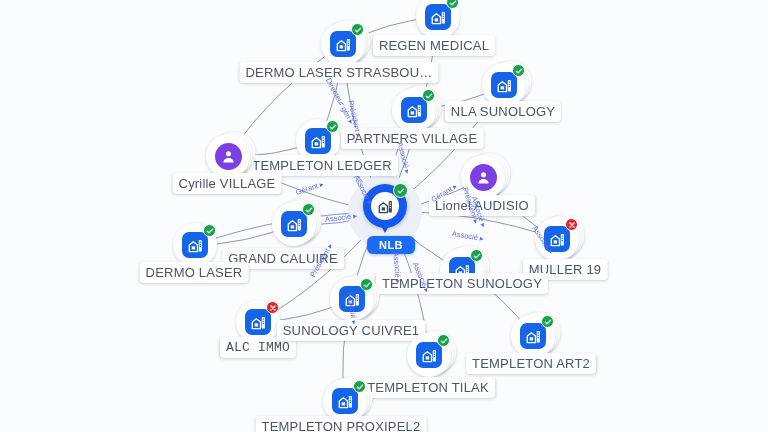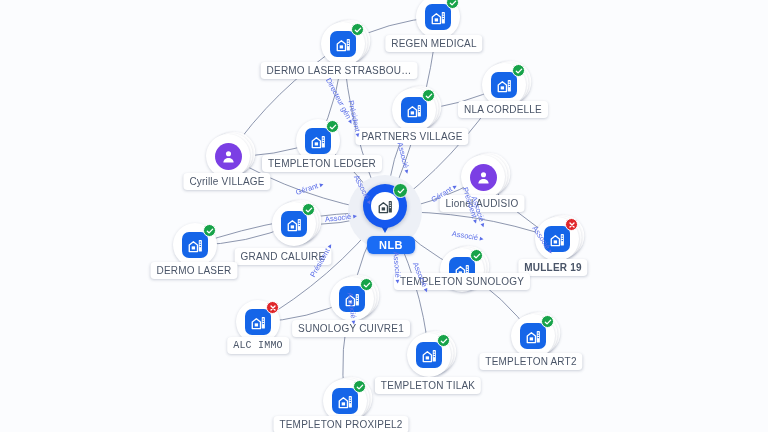--- a/index.html
+++ b/index.html
@@ -70,21 +70,21 @@
   .pin .disc{
     width:28px;height:28px;border-radius:50%;background:#ffffff;
     display:flex;align-items:center;justify-content:center;
   }
   .pin .badge{right:-1px;top:-1px;width:15px;height:15px;}
 
   
   .nlabel{
     position:absolute;transform:translate(-50%,0);
     background:#ffffff;color:#4a5568;
-    font-size:10px;letter-spacing:.2px;white-space:nowrap;
+    font-size:13px;letter-spacing:.2px;white-space:nowrap;
     padding:3px 6px;border-radius:4px;
     box-shadow:0 1px 3px rgba(40,55,90,.22);
   }
   .nlabel.pill{
     background:#1a6cf5;color:#ffffff;font-size:11px;font-weight:bold;
     padding:3px 12px;border-radius:6px;letter-spacing:.4px;
     box-shadow:0 1px 3px rgba(20,60,160,.35);
   }
   .elabel{
     position:absolute;transform-origin:0 50%;
@@ -222,21 +222,21 @@
               </svg>
             </div>
           </div>
           <div class="badge ok">
             <svg width="8" height="8" viewBox="0 0 12 12">
               <path d="M2 6.3 L4.6 8.8 L10 3.2" stroke="#fff" stroke-width="2" fill="none" stroke-linecap="round" stroke-linejoin="round"></path>
             </svg>
           </div>
         </div>
       </div>
-      <div class="nlabel" style="left: 503px; top: 101px;">NLA CORDELLE</div>
+      <div class="nlabel" style="left: 503px; top: 101px;">NLA SUNOLOGY</div>
       <div class="node" style="left: 414px; top: 110px;">
         <div class="stack">
           <div class="card s2"></div>
           <div class="card s1"></div>
           <div class="card s0"></div>
           <div class="glyphwrap">
             <div class="sq">
               <svg width="17" height="17" viewBox="0 0 24 24" fill="#fff">
                 <path d="M3.2 20.6V11.2L9 6.6l5.8 4.6v9.4H3.2z" fill="none" stroke="#fff" stroke-width="1.9" stroke-linejoin="round"></path>
                 <rect x="6.6" y="13.2" width="4.8" height="4.4" fill="#fff"></rect>
@@ -375,21 +375,21 @@
               </svg>
             </div>
           </div>
           <div class="badge ko">
             <svg width="8" height="8" viewBox="0 0 12 12">
               <path d="M3 3 L9 9 M9 3 L3 9" stroke="#fff" stroke-width="2" fill="none" stroke-linecap="round"></path>
             </svg>
           </div>
         </div>
       </div>
-      <div class="nlabel" style="left: 553px; top: 259px; font-weight: bold;">MULLER 19</div>
+      <div class="nlabel" style="left: 565px; top: 259px;">MULLER 19</div>
       <div class="node" style="left: 462px; top: 270px;">
         <div class="stack">
           <div class="card s2"></div>
           <div class="card s1"></div>
           <div class="card s0"></div>
           <div class="glyphwrap">
             <div class="sq">
               <svg width="17" height="17" viewBox="0 0 24 24" fill="#fff">
                 <path d="M3.2 20.6V11.2L9 6.6l5.8 4.6v9.4H3.2z" fill="none" stroke="#fff" stroke-width="1.9" stroke-linejoin="round"></path>
                 <rect x="6.6" y="13.2" width="4.8" height="4.4" fill="#fff"></rect>

